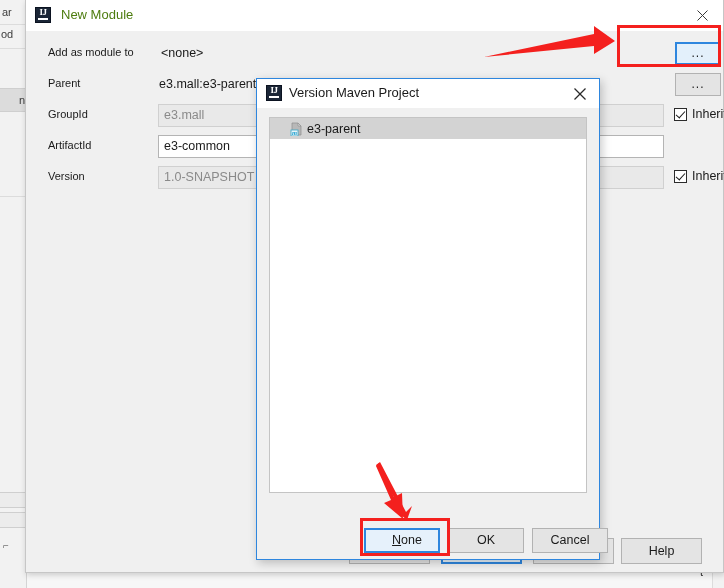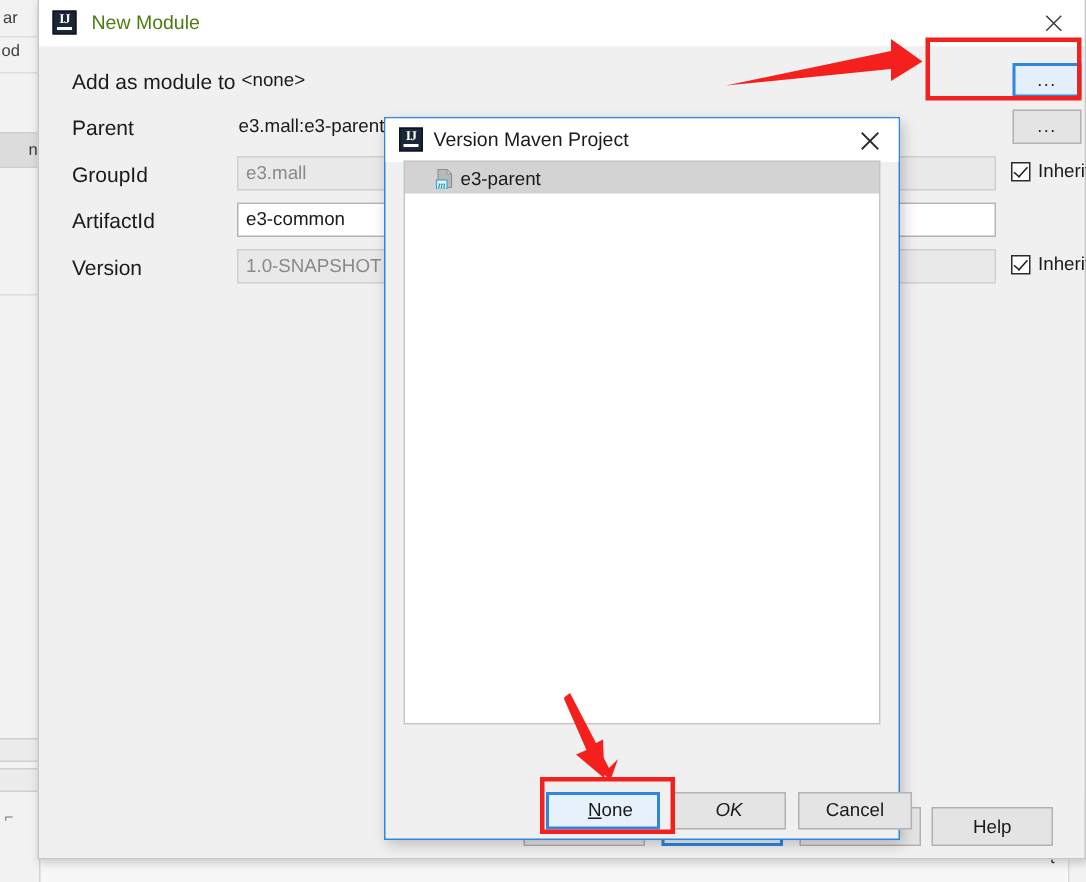--- a/index.html
+++ b/index.html
@@ -145,21 +145,21 @@
 
   .nm-body {
     position: absolute;
     left: 0; top: 31px;
     right: 0; bottom: 40px;
     background: #f0f0f0;
   }
 
   .form-label {
     position: absolute;
-    font-size: 14px;
+    font-size: 11px;
     color: #1a1a1a;
     white-space: nowrap;
   }
   .form-static {
     position: absolute;
     font-size: 12.5px;
     color: #1a1a1a;
     white-space: nowrap;
   }
   .txt-field {
@@ -270,21 +270,21 @@
   }
   .md-title-text {
     position: absolute;
     left: 32px; top: 6px;
     font-size: 13px;
     color: #1a1a1a;
     white-space: nowrap;
   }
   .md-listbox {
     position: absolute;
-    left: 12px; top: 28px;
+    left: 12px; top: 38px;
     width: 318px; height: 376px;
     background: #ffffff;
     border: 1px solid #c4c4c4;
     box-sizing: border-box;
     overflow: hidden;
   }
   .md-list-item {
     position: relative;
     height: 21px;
     display: flex;
@@ -443,21 +443,21 @@
           <rect x="1" y="8" width="7" height="6" fill="#e8f4f8" stroke="#3aa8c8" stroke-width="0.8"></rect>
           <text x="4.5" y="13" font-family="Liberation Serif, serif" font-size="6.5" font-style="italic" font-weight="bold" fill="#1b9fd0" text-anchor="middle">m</text>
         </svg>
       </span>
       <span>e3-parent</span>
     </div>
   </div>
 
   <div class="md-footer">
     <span class="md-btn focused" style="left:107px;top:3px;width:76px;padding-left:10px;"><span class="mn">N</span>one</span>
-    <span class="md-btn" style="left:191px;top:3px;width:76px;font-style:italic;">OK</span>
+    <span class="md-btn" style="left:191px;top:3px;width:76px;">OK</span>
     <span class="md-btn" style="left:275px;top:3px;width:76px;">Cancel</span>
   </div>
 </div>
 
 <div class="anno-rect" style="left:617px;top:25px;width:104px;height:42px;"></div>
 
 <div class="anno-rect" style="left:360px;top:518px;width:90px;height:38px;"></div>
 
 <svg class="anno-arrow" style="left:482px;top:24px;" width="135" height="40" viewBox="0 0 135 40">
   <path d="M2 33 L112 10 L112 2 L133 17 L112 30 L112 22 Z" fill="#f4201e"></path>

